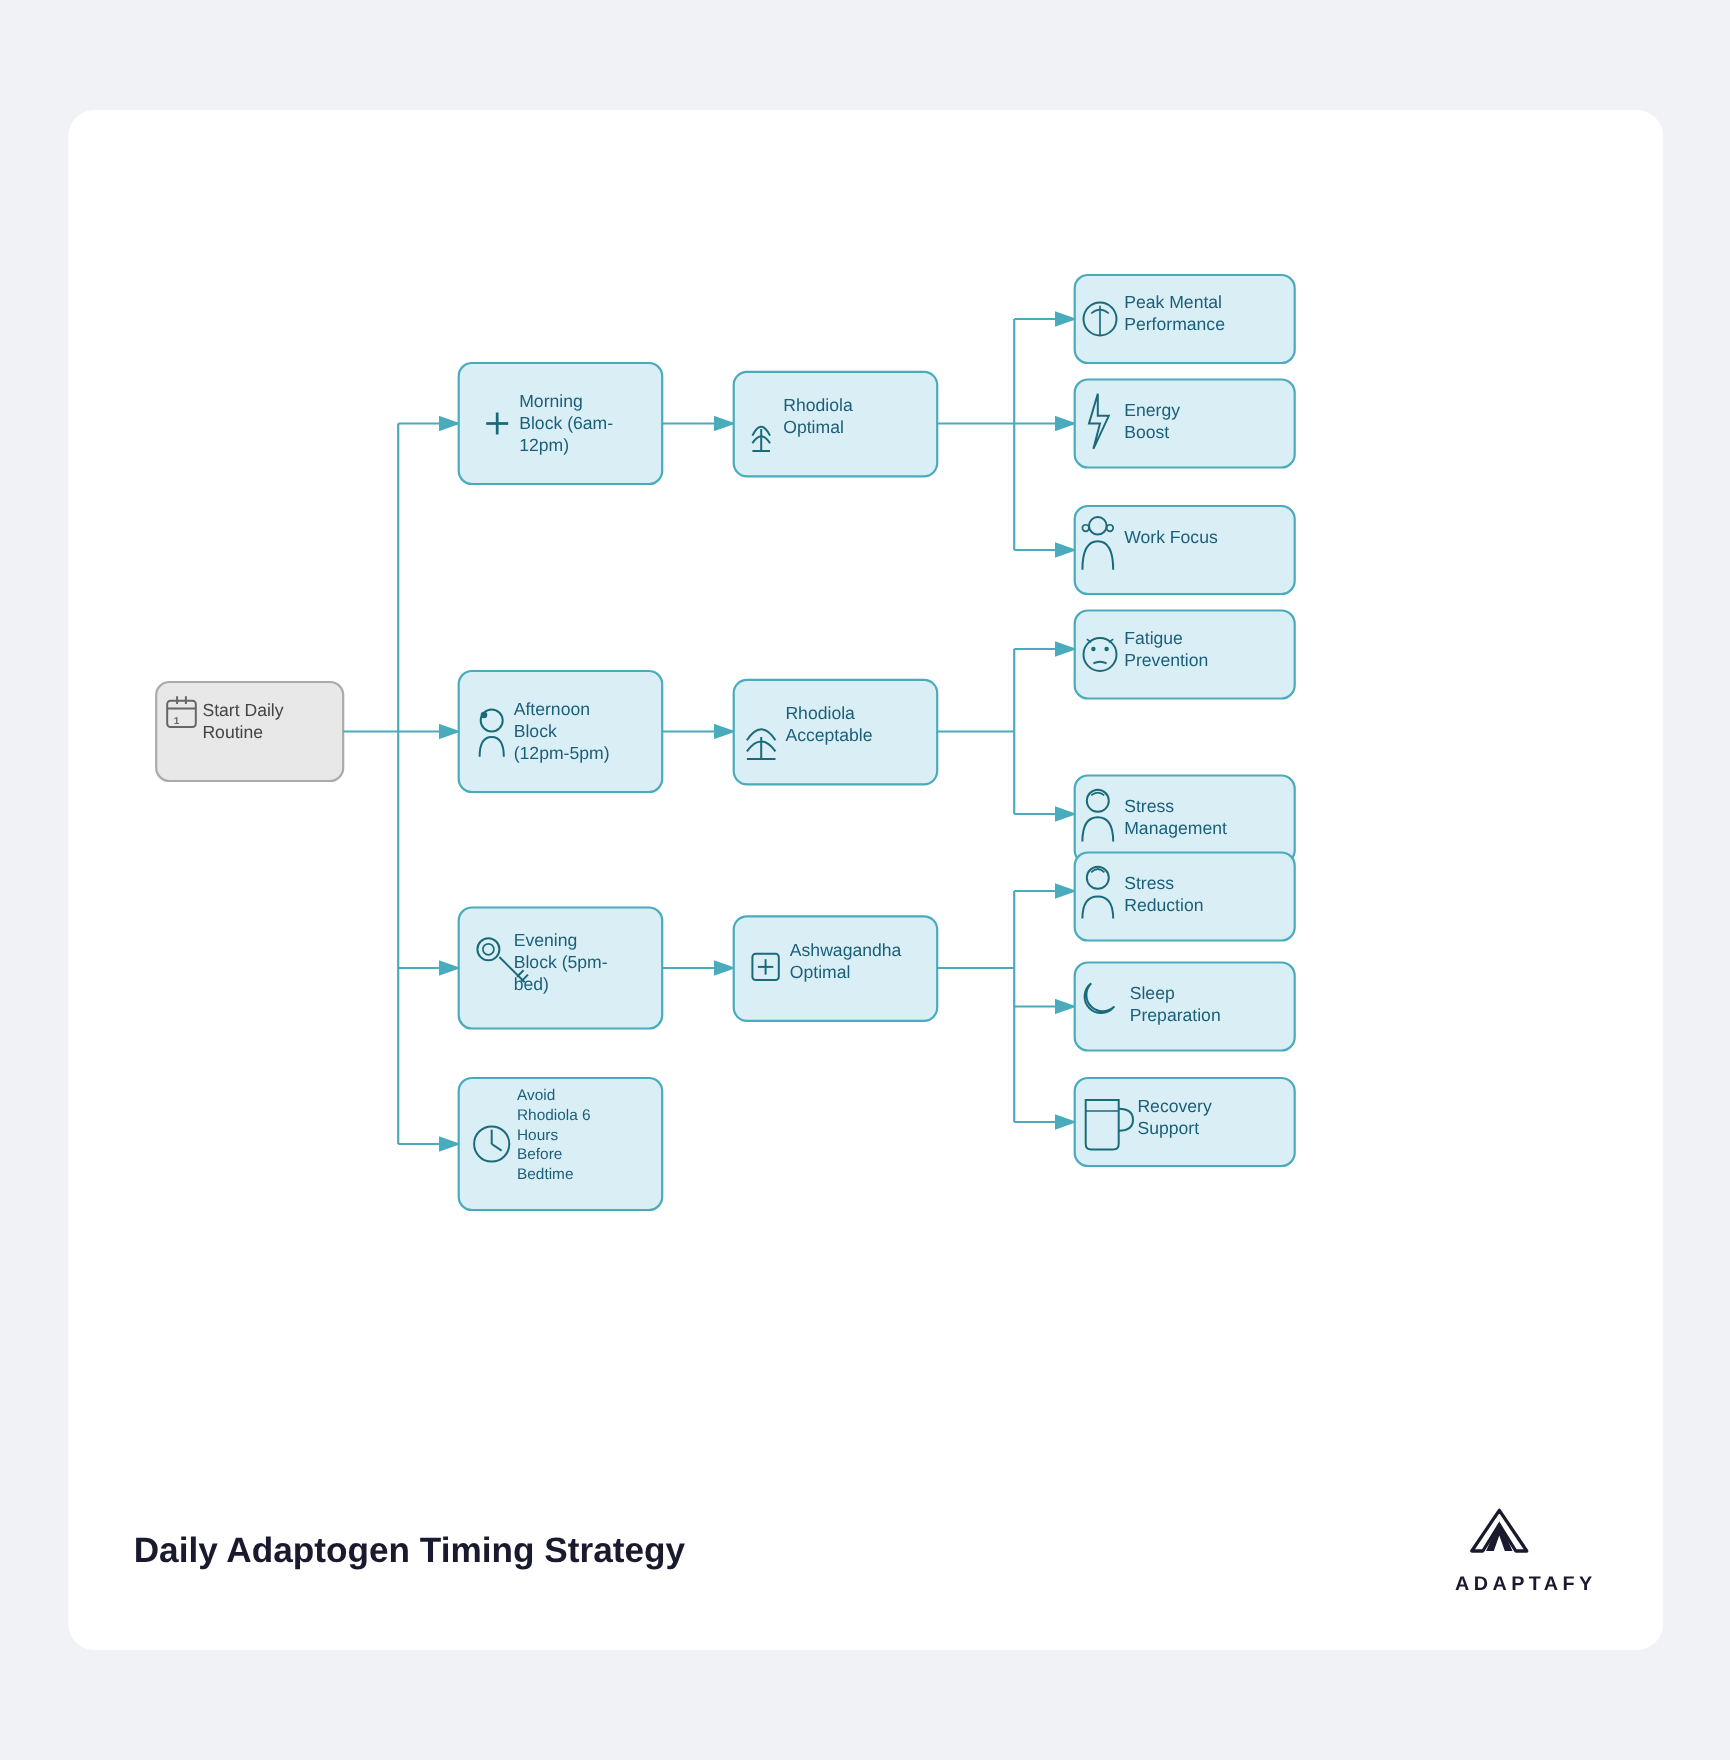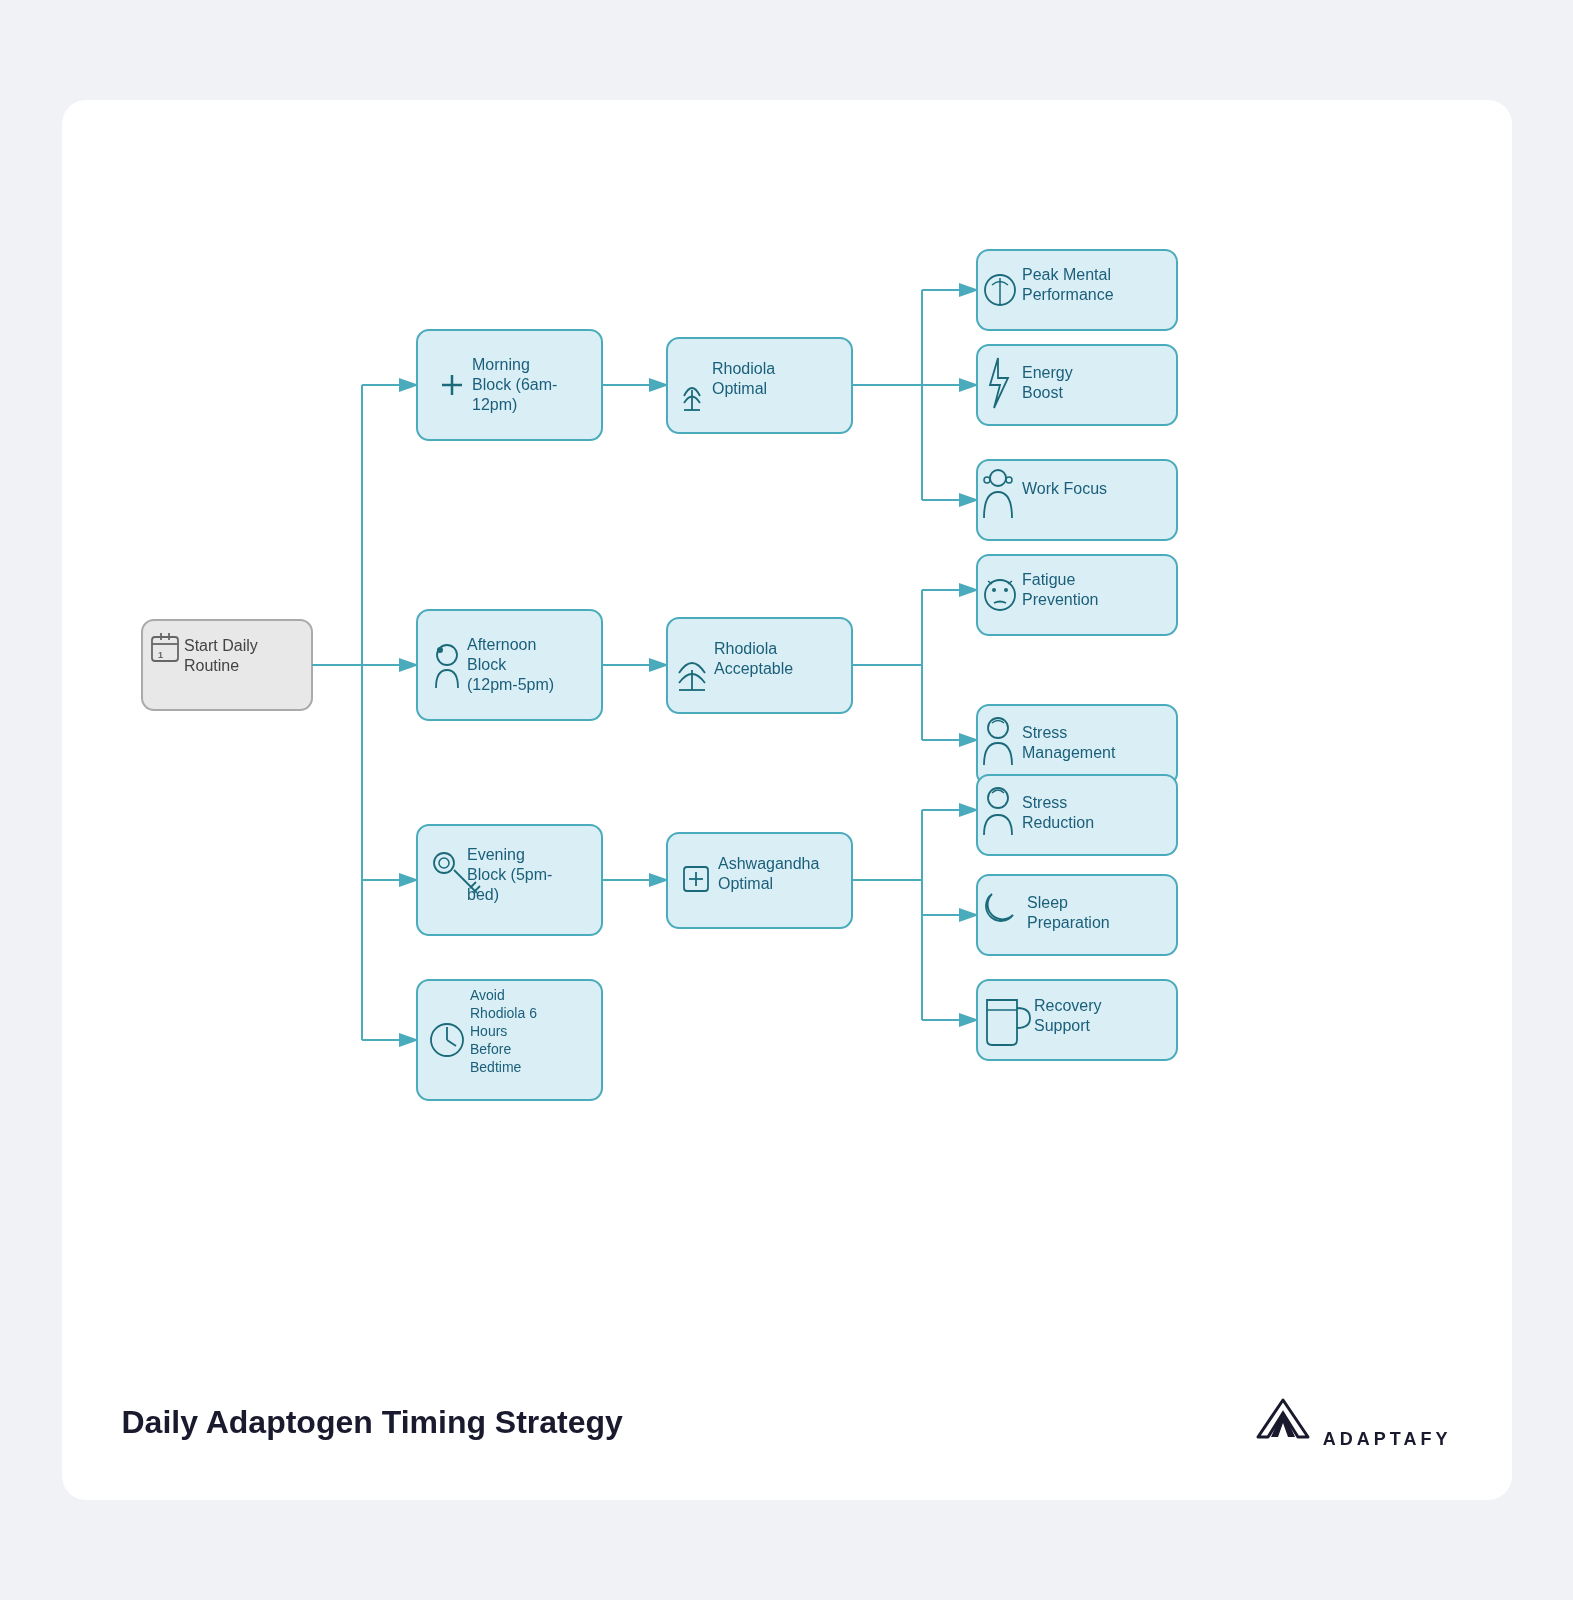--- a/index.html
+++ b/index.html
@@ -41,22 +41,22 @@
       margin-top: 10px;
       gap: 44px;
     }
     .footer-title {
       font-size: 32px;
       font-weight: 700;
       color: #1a1a2e;
     }
     .logo-container {
       display: flex;
-      flex-direction: row;
-      align-items: flex-end;
+      flex-direction: column;
+      align-items: flex-start;
     }
     .logo-text {
       font-size: 18px;
       font-weight: 700;
       letter-spacing: 4px;
       color: #1a1a2e;
       margin-top: 6px;
     }
   </style>
 </head>

